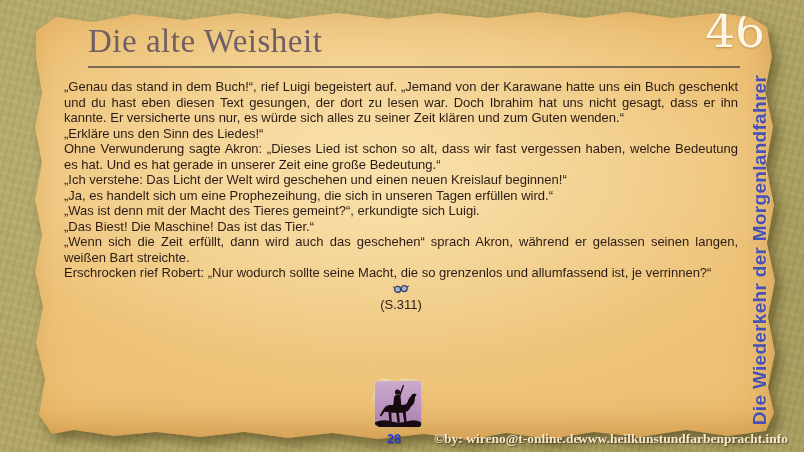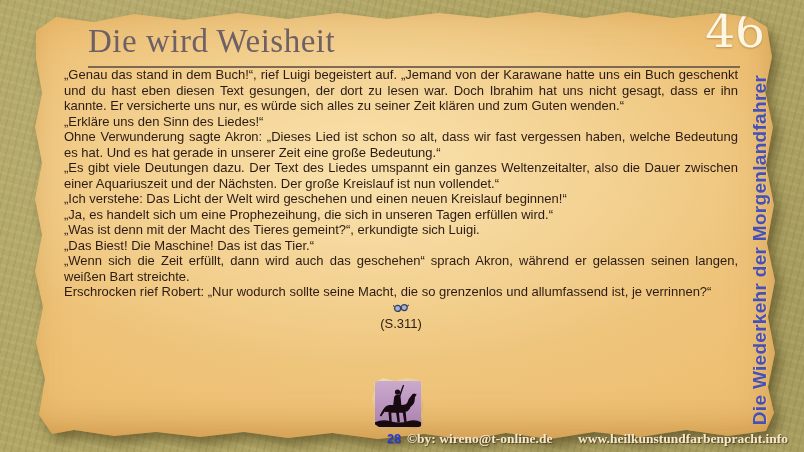--- a/index.html
+++ b/index.html
@@ -50,21 +50,21 @@
     position:absolute; left:66px; top:59px; width:652px; height:0;
     border-top:2px solid rgba(104,88,74,.85);
   }
   .slide-number {
     position:absolute; right:12px; top:-6px;
     font-family:"DejaVu Serif", serif; font-size:47px; line-height:60px;
     color:#fdf6e3; text-shadow:0 1px 2px rgba(130,85,30,.45);
   }
 
   .body-block {
-    position:absolute; left:42px; top:60px; width:674px;
+    position:absolute; left:42px; top:72px; width:674px;
     font-size:13px; line-height:15.5px; color:#2b1b14;
     text-align:justify; hyphens:none;
   }
   .body-block p { margin:0; }
 
   .source-line { display:flex; align-items:center; gap:3px; margin-top:2px;flex-direction:column; }
   .source-line svg { display:block; }
 
   .camel-frame {
     position:absolute; left:349px; top:370px; width:54px; height:54px;
@@ -90,40 +90,39 @@
   .footer-page-number {
     position:absolute; left:387px; top:432px;
     font-weight:bold; font-size:12.5px; color:#1f3ae0;
     text-shadow:1px 1px 0 rgba(70,50,10,.45);
   }
   .footer-copyright, .footer-website {
     position:absolute; top:431px;
     font-family:"Liberation Serif", serif; font-weight:bold; font-size:13.5px;
     color:#f2e9cf; text-shadow:1px 1px 1px rgba(72,48,10,.8);
   }
-  .footer-copyright { left:407px; }
+  .footer-copyright { left:434px; }
   .footer-website { left:578px; }
 </style>
 </head>
 <body>
 
 <div class="stage">
 
   <div class="parchment-wrap">
     <div class="parchment">
 
-      <h1 class="slide-title">Die wird Weisheit</h1>
+      <h1 class="slide-title">Die alte Weisheit</h1>
       <div class="title-underline"></div>
       <div class="slide-number">46</div>
 
       <div class="body-block">
         <p>„Genau das stand in dem Buch!“, rief Luigi begeistert auf. „Jemand von der Karawane hatte uns ein Buch geschenkt und du hast eben diesen Text gesungen, der dort zu lesen war. Doch Ibrahim hat uns nicht gesagt, dass er ihn kannte. Er versicherte uns nur, es würde sich alles zu seiner Zeit klären und zum Guten wenden.“</p>
         <p>„Erkläre uns den Sinn des Liedes!“</p>
         <p>Ohne Verwunderung sagte Akron: „Dieses Lied ist schon so alt, dass wir fast vergessen haben, welche Bedeutung es hat. Und es hat gerade in unserer Zeit eine große Bedeutung.“</p>
-        <p>„Es gibt viele Deutungen dazu. Der Text des Liedes umspannt ein ganzes Weltenzeitalter, also die Dauer zwischen einer Aquariuszeit und der Nächsten. Der große Kreislauf ist nun vollendet.“</p>
         <p>„Ich verstehe: Das Licht der Welt wird geschehen und einen neuen Kreislauf beginnen!“</p>
         <p>„Ja, es handelt sich um eine Prophezeihung, die sich in unseren Tagen erfüllen wird.“</p>
         <p>„Was ist denn mit der Macht des Tieres gemeint?“, erkundigte sich Luigi.</p>
         <p>„Das Biest! Die Maschine! Das ist das Tier.“</p>
         <p>„Wenn sich die Zeit erfüllt, dann wird auch das geschehen“ sprach Akron, während er gelassen seinen langen, weißen Bart streichte.</p>
         <p>Erschrocken rief Robert: „Nur wodurch sollte seine Macht, die so grenzenlos und allumfassend ist, je verrinnen?“</p>
 
         <div class="source-line">
           <span>
             <svg width="16" height="11" viewBox="0 0 16 11">

